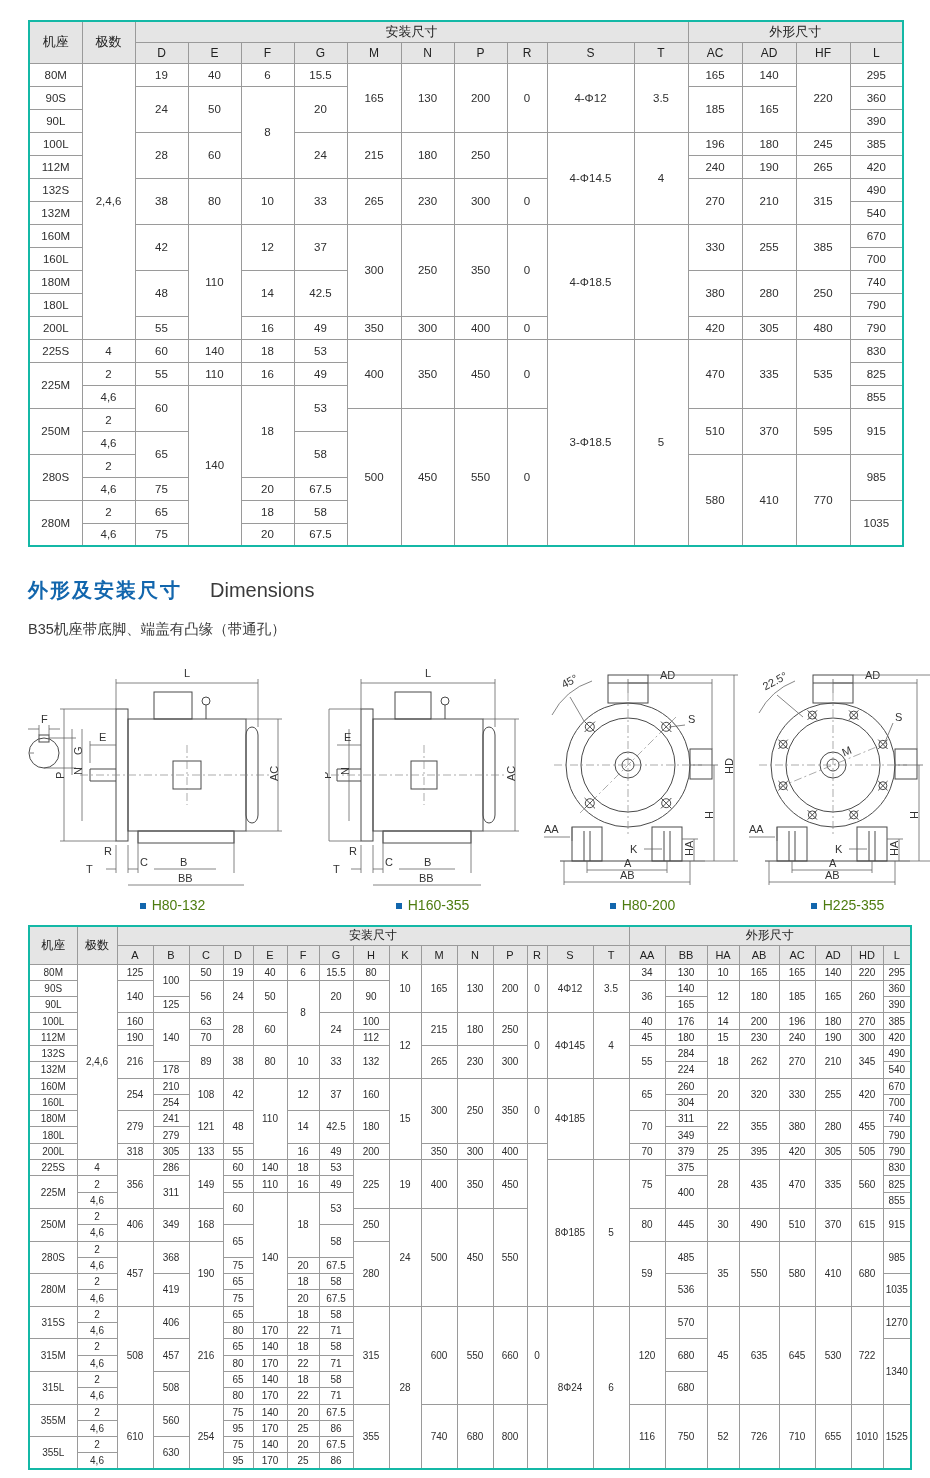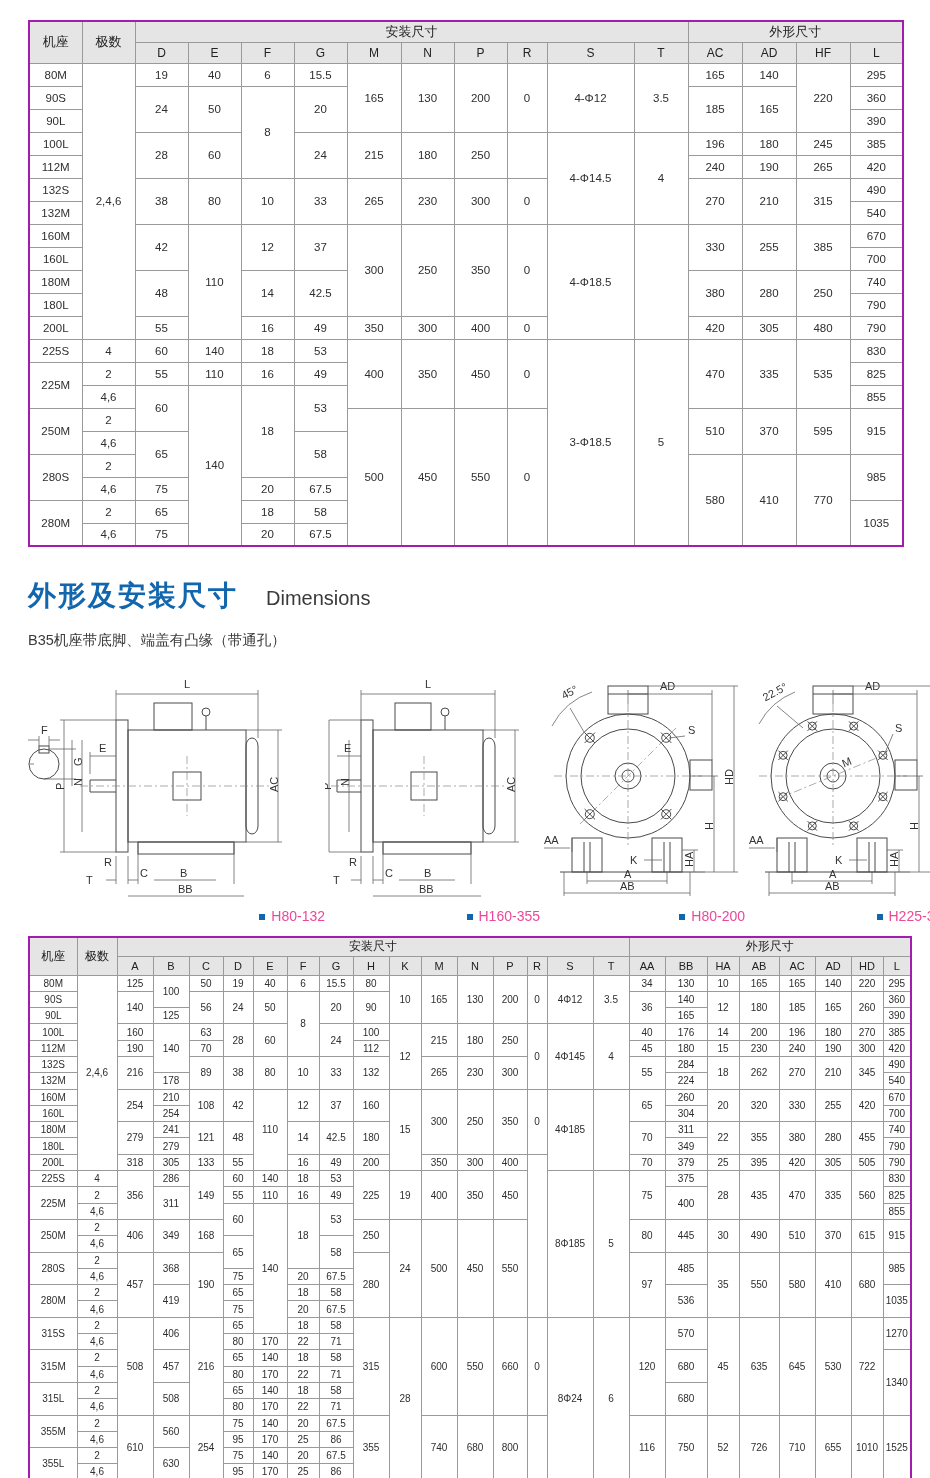--- a/index.html
+++ b/index.html
@@ -1,45 +1,45 @@
 <!DOCTYPE html>
 <html><head>
 <meta charset="utf-8">
 <style>
   html,body{margin:0;padding:0;background:#fff;}
   .page{width:930px;height:1478px;position:relative;background:#fff;overflow:hidden;
         font-family:"Liberation Sans","DejaVu Sans",sans-serif;color:#2e2e2e;}
-  table{border-collapse:collapse;table-layout:fixed;border:2px solid #a21caf;}
+  table{border-collapse:collapse;table-layout:fixed;border:2px solid #14b8a6;}
   td,th{border:1px solid #9a9a9a;text-align:center;vertical-align:middle;padding:0;
         font-weight:normal;overflow:hidden;white-space:nowrap;}
   thead th{background:#e5e5e5;color:#222;}
   #top-table{width:874px;margin:20px 0 0 28px;}
   #top-table thead tr{height:21px;}
   #top-table thead tr:first-child th{font-size:13px;}
   #top-table thead tr:last-child th{font-size:12px;}
   #top-table tbody tr{height:23px;}
   #top-table tbody td{font-size:11.5px;}
   #bottom-table{width:882px;margin:12px 0 0 28px;}
   #bottom-table thead tr{height:19px;}
   #bottom-table thead tr:first-child th{font-size:12px;}
   #bottom-table thead tr:last-child th{font-size:11px;}
   #bottom-table tbody tr{height:16.3px;}
   #bottom-table tbody td{font-size:10px;}
   .section-header{margin:30px 0 0 28px;}
-  .title-zh{color:#1266ad;font-size:28px;font-weight:bold;letter-spacing:2px;}
+  .title-zh{color:#1266ad;font-size:20px;font-weight:bold;letter-spacing:2px;}
   .title-en{color:#3a3a3a;font-size:20px;margin-left:28px;}
   .subtitle{margin:16px 0 0 28px;font-size:14.5px;color:#3a3a3a;}
   .diagrams{margin:24px 0 0 20px;display:flex;align-items:flex-start;}
   .diagram{margin:0;padding:0;}
   .diagram svg{display:block;}
   svg text{font-size:11px;fill:#333;font-family:"Liberation Sans","DejaVu Sans",sans-serif;}
   .drw{stroke:#4a4a4a;stroke-width:1;fill:none;}
   .dim{stroke:#666;stroke-width:0.8;fill:none;}
   .cl{stroke:#888;stroke-width:0.7;fill:none;stroke-dasharray:8 3 2 3;}
-  figcaption{text-align:right;font-size:14px;color:#ec4899;margin-top:6px;}
+  figcaption{text-align:center;font-size:14px;color:#4d7c0f;margin-top:6px;}
   .bullet{display:inline-block;width:6px;height:6px;background:#1266ad;margin-right:6px;vertical-align:middle;}
 </style>
 </head>
 <body>
 
 <div class="page">
 
   <table id="top-table">
     <colgroup>
       <col style="width:53px">
@@ -828,21 +828,21 @@
           <td rowspan="2">65</td>
           <td rowspan="2">58</td>
         </tr>
         <tr>
           <td rowspan="2">280S</td>
           <td>2</td>
           <td rowspan="4">457</td>
           <td rowspan="2">368</td>
           <td rowspan="4">190</td>
           <td rowspan="4">280</td>
-          <td rowspan="4">97</td>
+          <td rowspan="4">59</td>
           <td rowspan="2">485</td>
           <td rowspan="4">35</td>
           <td rowspan="4">550</td>
           <td rowspan="4">580</td>
           <td rowspan="4">410</td>
           <td rowspan="4">680</td>
           <td rowspan="2">985</td>
         </tr>
         <tr>
           <td>4,6</td>

